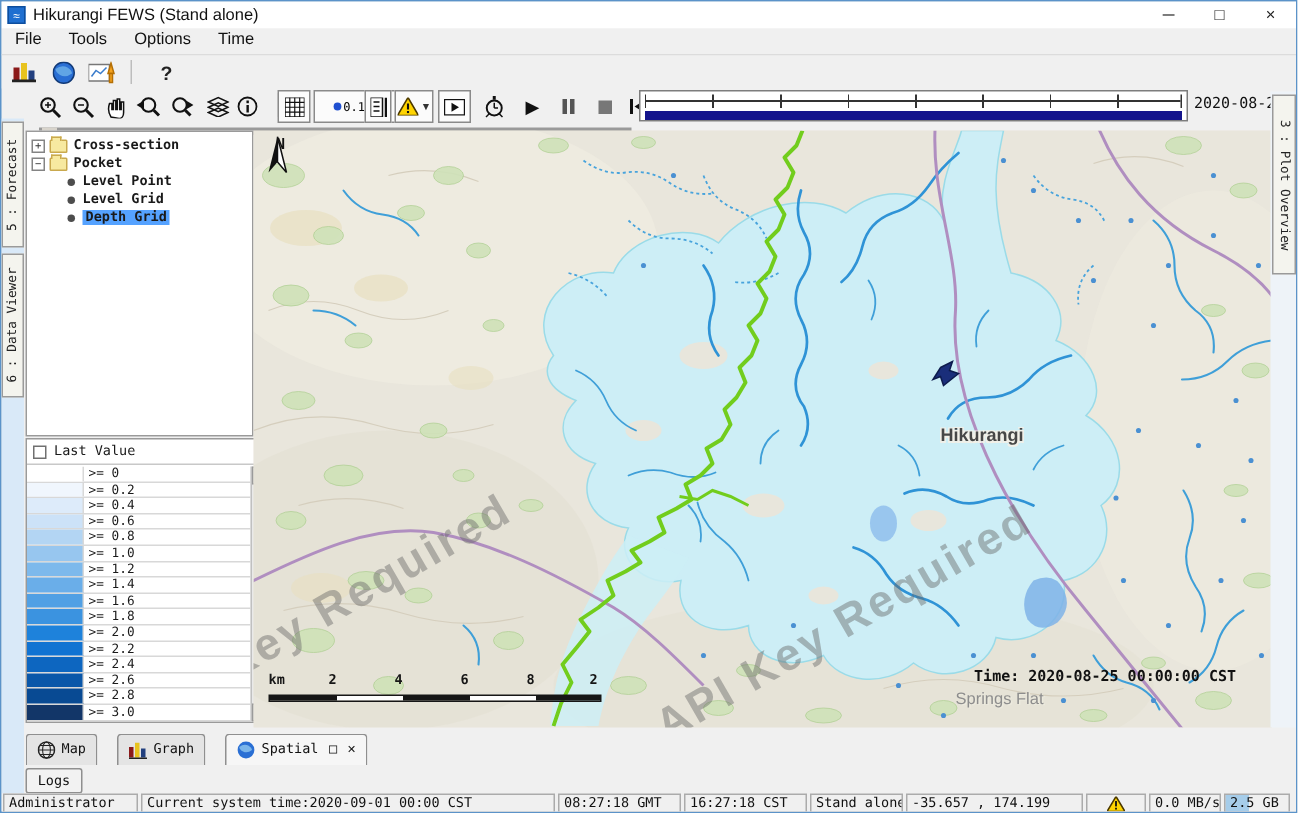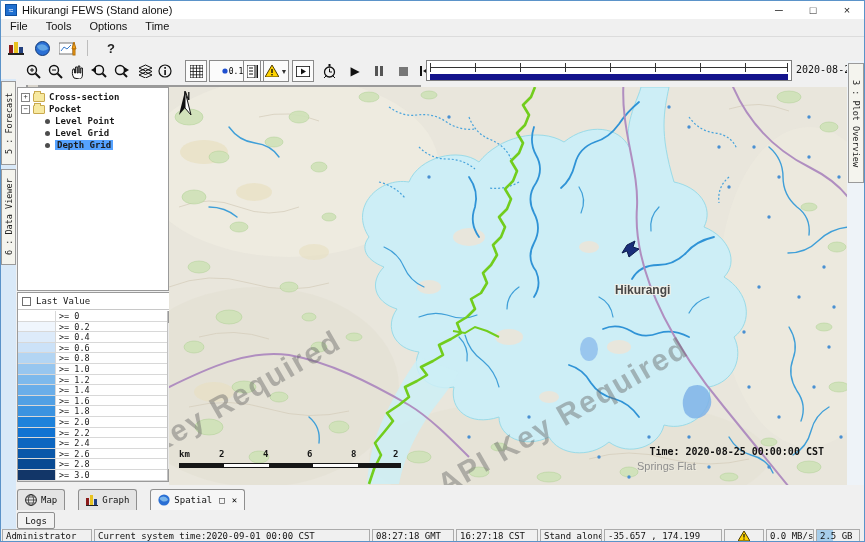--- a/index.html
+++ b/index.html
@@ -87,21 +87,21 @@
   .varrow { position:absolute; left:0; width:12px; height:12px; background:#d7d7d7; border:1px solid #9a9a9a;
             font-size:6px; color:#444; display:flex; align-items:center; justify-content:center; }
 
   
   .map { position:absolute; left:168px; top:86px; width:679px; height:398px; background:#e9e6dc; overflow:hidden; }
   .map svg { position:absolute; left:0; top:0; }
   .wm { position:absolute; font:bold 30px "Liberation Sans", sans-serif; color:rgba(105,105,105,.45);
         transform:rotate(-30deg); white-space:nowrap; letter-spacing:2px; }
   .maplabel { position:absolute; white-space:nowrap; }
   .town { font:bold 12px "Liberation Sans", sans-serif; color:#474747;
-          text-shadow:1px 1px 0 #f2f0e8,-1px -1px 0 #f2f0e8,1px -1px 0 #f2f0e8,-1px 1px 0 #f2f0e8; }
+          text-shadow:1px 1px 0 #f2f0e8,-1px -1px 0 #f2f0e8,1px -1px 0 #f2f0e8,-1px 1px 0 #f2f0e8;margin-left:12px; }
   .place { font:11px "Liberation Sans", sans-serif; color:#8d8d8d;
            text-shadow:1px 1px 0 #eceade; }
   .maptime { font:bold 10px "DejaVu Sans Mono", monospace; color:#111; }
   .northwrap { position:absolute; left:8px; top:4px; width:20px; text-align:center; }
   .northwrap .nlabel { font:bold 10px "DejaVu Sans Mono", monospace; color:#111; }
   .scalebar { position:absolute; left:10px; top:376px; width:222px; height:5px; border:1px solid #161616;
               background:repeating-linear-gradient(to right,#161616 0 44.4px,#fdfdfd 44.4px 88.8px); }
   .scalenums { position:absolute; left:0; top:362px; width:250px; font:bold 9px "DejaVu Sans Mono", monospace; color:#161616; }
   .scalenums span { position:absolute; }
   .kmlabel { left:10px; } .sn2 { left:50px; } .sn4 { left:94px; } .sn6 { left:138px; } .sn8 { left:182px; } .sn10 { left:224px; }

